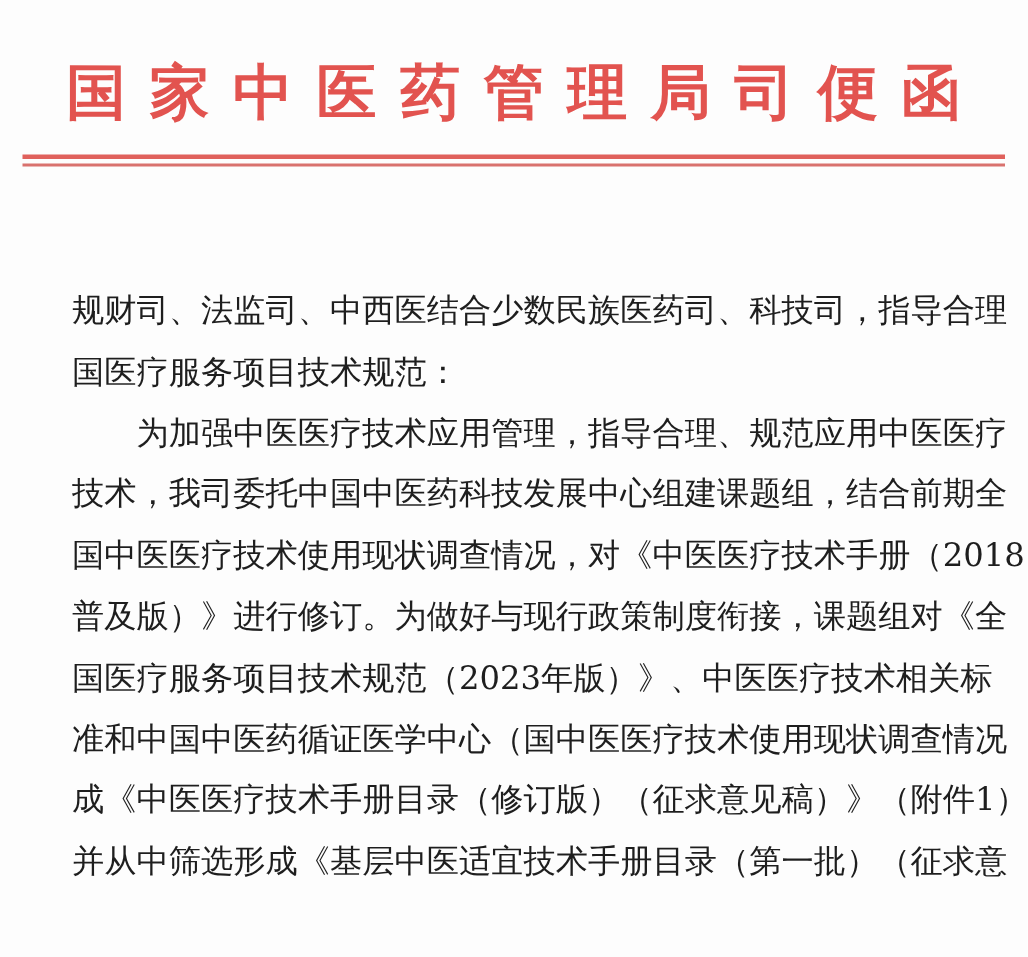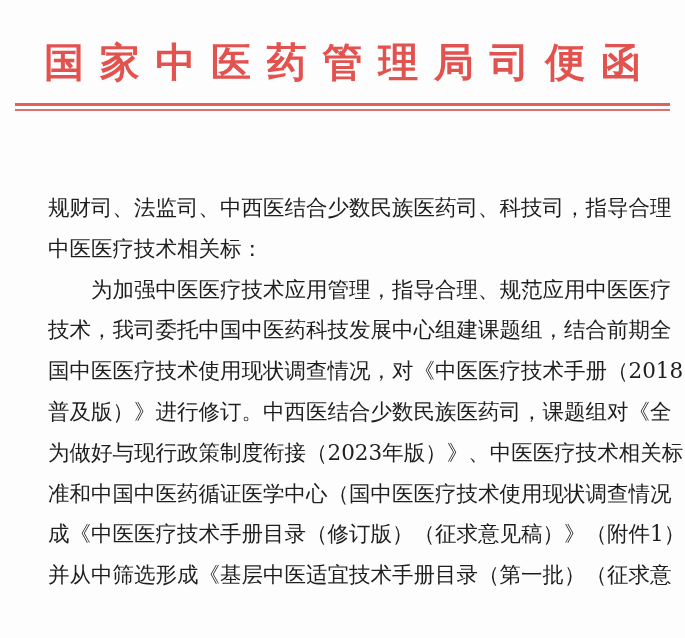--- a/index.html
+++ b/index.html
@@ -94,24 +94,24 @@
     <span>司</span>
     <span>便</span>
     <span>函</span>
   </div>
 
   <div class="rule-thick"></div>
   <div class="rule-thin"></div>
 
   <div class="body-text">
     <div class="line">规财司、法监司、中西医结合少数民族医药司、科技司，指导合理</div>
-    <div class="line last-short">中医医疗技术相关标：</div>
+    <div class="line last-short">国医疗服务项目技术规范：</div>
     <div class="line">　　为加强中医医疗技术应用管理，指导合理、规范应用中医医疗</div>
     <div class="line">技术，我司委托中国中医药科技发展中心组建课题组，结合前期全</div>
     <div class="line">国中医医疗技术使用现状调查情况，对《中医医疗技术手册（2018</div>
-    <div class="line">普及版）》进行修订。中西医结合少数民族医药司，课题组对《全</div>
-    <div class="line">为做好与现行政策制度衔接（2023年版）》、中医医疗技术相关标</div>
+    <div class="line">普及版）》进行修订。为做好与现行政策制度衔接，课题组对《全</div>
+    <div class="line">国医疗服务项目技术规范（2023年版）》、中医医疗技术相关标</div>
     <div class="line">准和中国中医药循证医学中心（国中医医疗技术使用现状调查情况</div>
     <div class="line">成《中医医疗技术手册目录（修订版）（征求意见稿）》（附件1），</div>
     <div class="line">并从中筛选形成《基层中医适宜技术手册目录（第一批）（征求意</div>
   </div>
 
 </div>
 
 </body></html>

